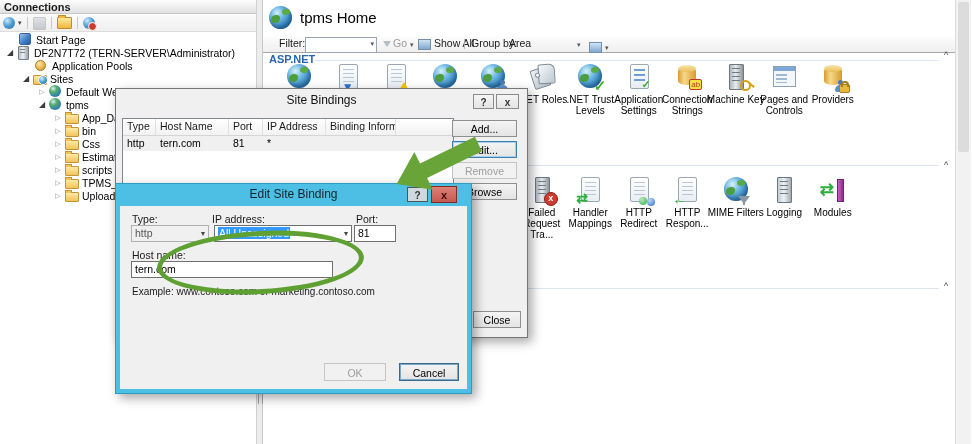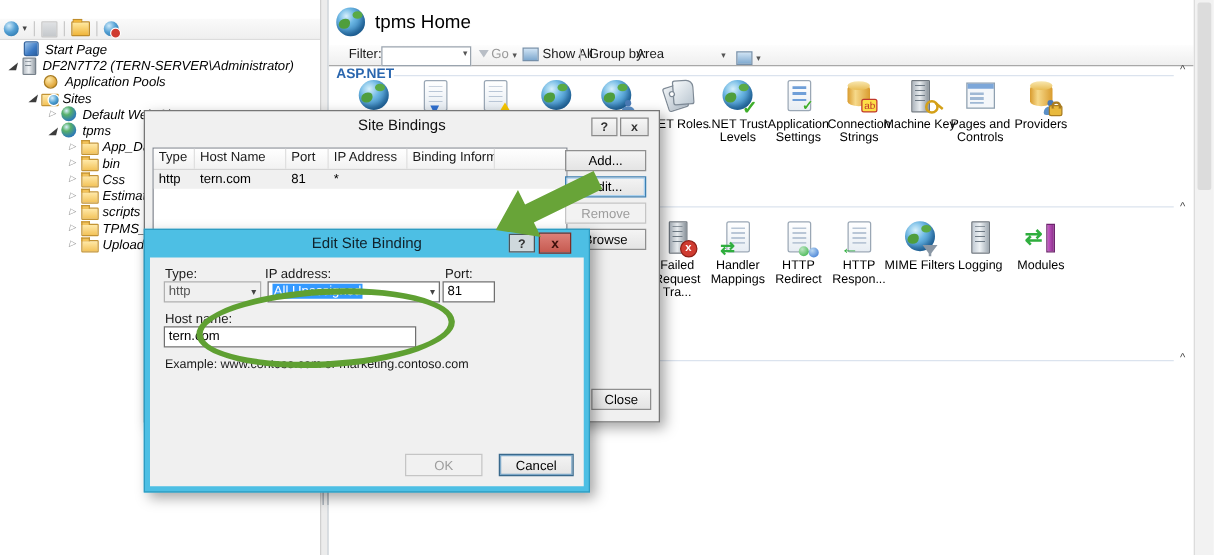--- a/index.html
+++ b/index.html
@@ -9,21 +9,21 @@
   #conn-header{position:absolute;left:0;top:0;width:256px;height:14px;background:linear-gradient(#fdfdfd,#e2e2e2);border-bottom:1px solid #c6c6c6;font-size:11px;font-weight:bold;color:#1a1a1a;line-height:14px;padding-left:4px;box-sizing:border-box;}
   #conn-toolbar{position:absolute;left:0;top:15px;width:256px;height:17px;background:linear-gradient(#fafafa,#efefef);border-bottom:1px solid #dcdcdc;display:flex;align-items:center;padding-left:3px;box-sizing:border-box;gap:3px;}
   .tb-sep{width:1px;height:12px;background:#c9c9c9;margin:0 2px;}
   .tb-globe{width:12px;height:12px;border-radius:50%;background:radial-gradient(circle at 35% 30%,#cdeafa,#54a0d4 45%,#1f6aa0);}
   .tb-dd{font-size:7px;color:#444;}
   .tb-save{width:11px;height:11px;background:linear-gradient(#c9cdd2,#9aa1a8);border:1px solid #9a9a9a;border-radius:1px;opacity:.5;}
   .tb-folder{width:13px;height:10px;background:linear-gradient(#ffe9a0,#f0b63c);border:1px solid #c08d2a;border-radius:1px;position:relative;}
   .tb-folder::before{content:"";position:absolute;left:0;top:-3px;width:6px;height:2px;background:#f0b63c;border:1px solid #c08d2a;border-bottom:none;border-radius:1px 1px 0 0;}
   .tb-globe-x{position:relative;width:12px;height:12px;border-radius:50%;background:radial-gradient(circle at 35% 30%,#cdeafa,#54a0d4 45%,#1f6aa0);}
   .tb-globe-x::after{content:"";position:absolute;right:-2px;bottom:-2px;width:7px;height:7px;border-radius:50%;background:#cf3b30;border:1px solid #fff;}
-  #tree{position:absolute;left:0;top:33px;width:256px;font-style:italic;}
+  #tree{position:absolute;left:0;top:33px;width:256px;}
   .trow{height:13px;display:flex;align-items:center;font-size:10.5px;color:#000;white-space:nowrap;cursor:default;}
   .exp{width:12px;flex:none;font-size:7px;color:#8a8a8a;text-align:center;line-height:13px;}
   .exp.open{color:#3c3c3c;font-size:8px;}
   .tico{width:16px;height:13px;flex:none;position:relative;margin-right:2px;}
   .t-globe::before{content:"";position:absolute;left:1px;top:0;width:12px;height:12px;border-radius:50%;background:radial-gradient(circle at 35% 30%,#d8f0fc,#57b06a 30%,#2f7cb5 70%,#1f5d8e);}
   .t-folder::before{content:"";position:absolute;left:1px;top:3px;width:12px;height:8px;background:linear-gradient(#ffe9a8,#f3c35a);border:1px solid #c39435;border-radius:1px;}
   .t-folder::after{content:"";position:absolute;left:1px;top:1px;width:5px;height:2px;background:#f3c35a;border:1px solid #c39435;border-bottom:none;}
   .t-server::before{content:"";position:absolute;left:2px;top:0;width:9px;height:12px;background:linear-gradient(90deg,#b9c0c7,#eef1f4 45%,#98a1a9);border:1px solid #76808a;border-radius:1px;}
   .t-server::after{content:"";position:absolute;left:4px;top:3px;width:5px;height:5px;background:repeating-linear-gradient(#7c868f 0 1px,transparent 1px 3px);}
   .t-start::before{content:"";position:absolute;left:1px;top:0;width:12px;height:12px;border-radius:2px;background:linear-gradient(135deg,#9fc6ec,#3b79c4 60%,#2a5e9e);border:1px solid #35659f;box-sizing:border-box;}
@@ -134,20 +134,21 @@
   
   #anno-arrow{position:absolute;left:390px;top:138px;width:95px;height:52px;z-index:40;transform:rotate(-26deg);pointer-events:none;}
   #anno-ellipse{position:absolute;left:157px;top:231px;width:207px;height:63px;border:5px solid #5fa032;border-radius:50%;transform:rotate(-3deg);z-index:40;box-sizing:border-box;pointer-events:none;}
 </style>
 </head>
 <body>
 
 <div id="root">
 
   <div id="leftpanel">
+    <div id="conn-header">Connections</div>
     <div id="conn-toolbar">
       <span class="tb-globe"></span>
       <span class="tb-dd">▾</span>
       <span class="tb-sep"></span>
       <span class="tb-save"></span>
       <span class="tb-sep"></span>
       <span class="tb-folder"></span>
       <span class="tb-sep"></span>
       <span class="tb-globe-x"></span>
     </div>

